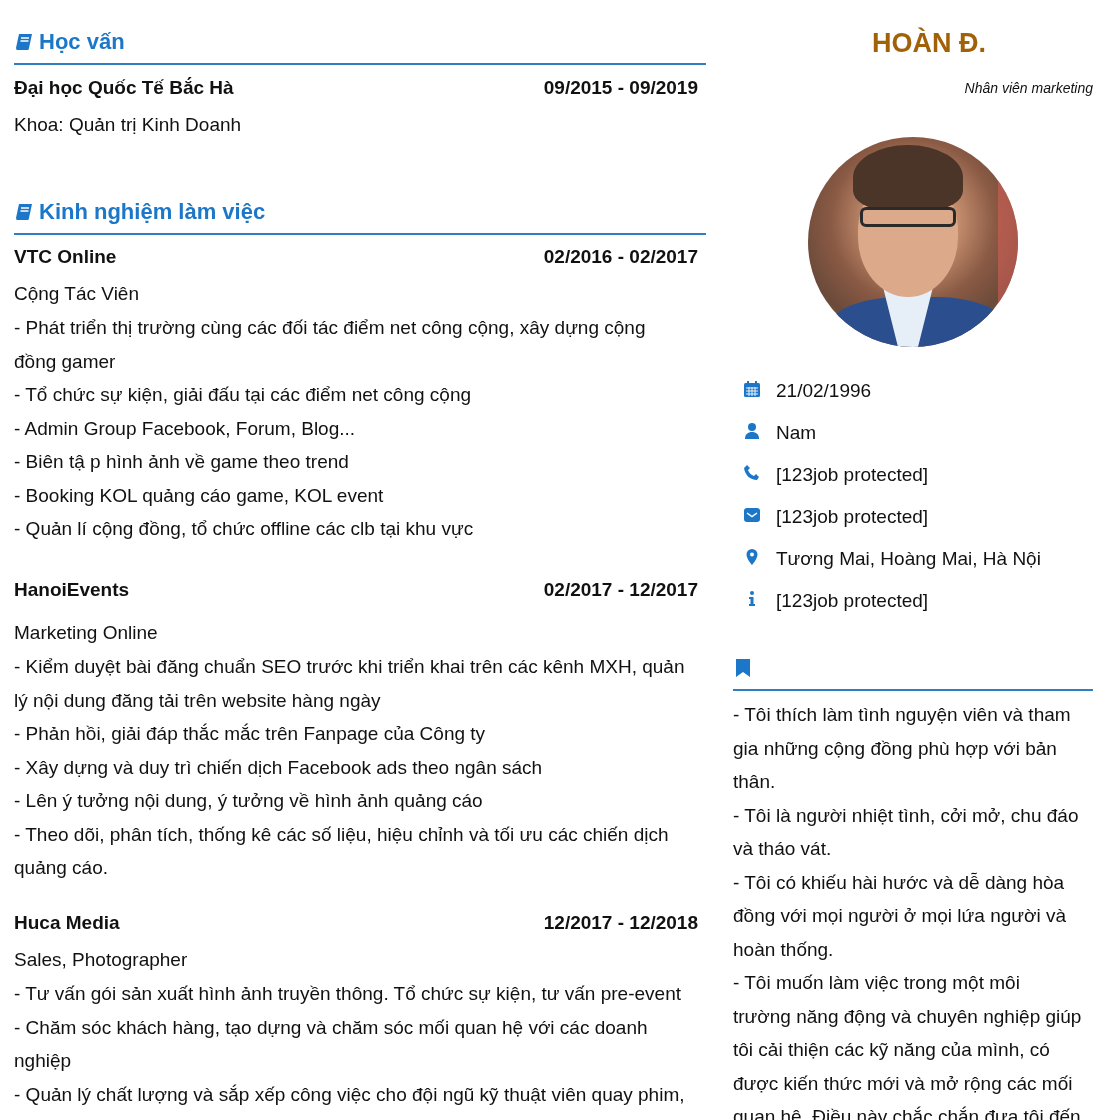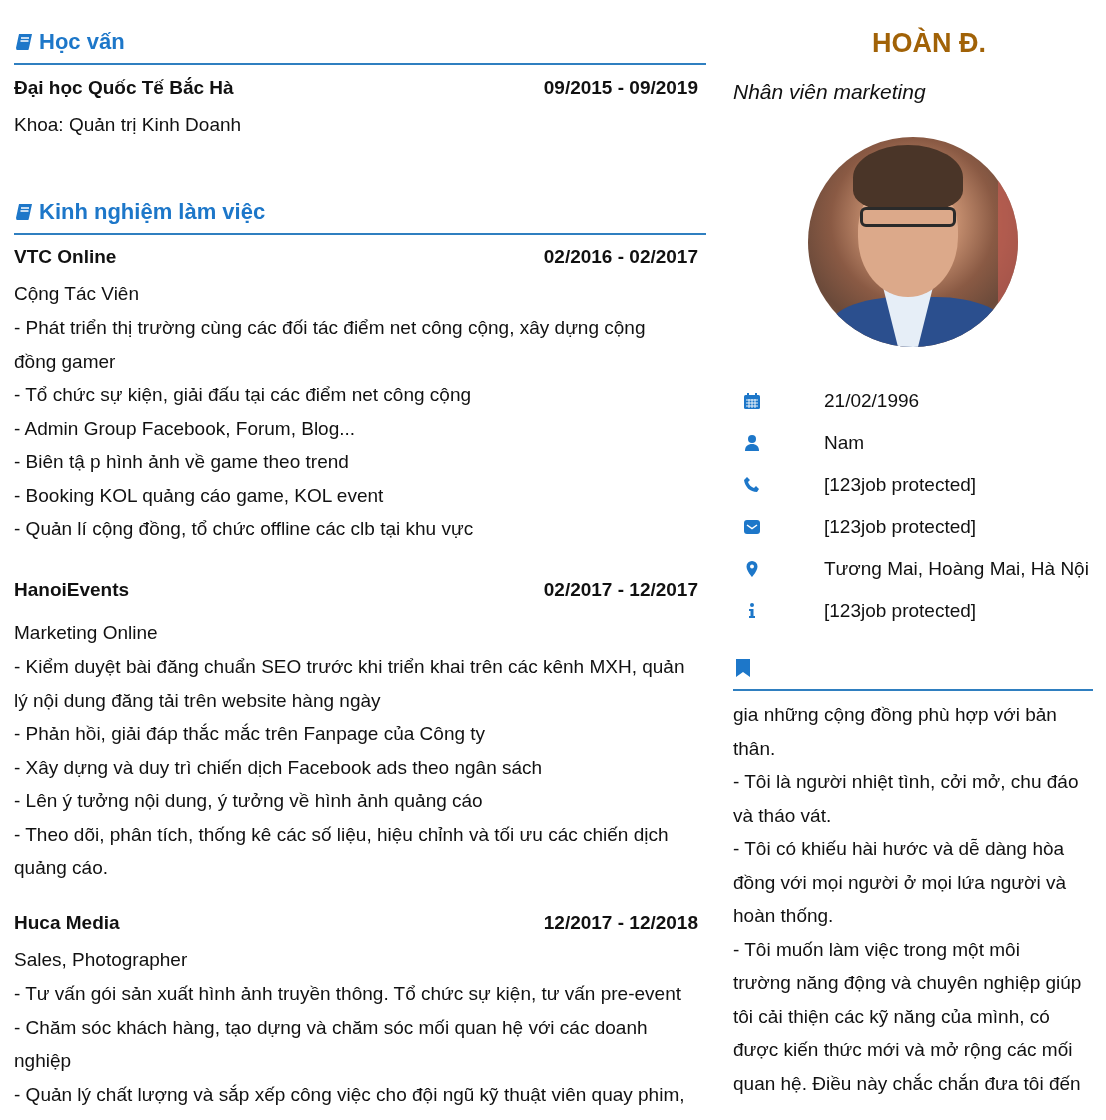--- a/index.html
+++ b/index.html
@@ -11,32 +11,32 @@
 
     .sec-title { display: flex; align-items: center; color: #1d77c9; font-weight: bold; font-size: 22px; height: 34px; }
     .sec-title .ic { width: 20px; height: 20px; margin-right: 5px; display: inline-flex; align-items: center; justify-content: center; }
     .sec-rule { height: 2px; background: #2f7fc0; margin-top: 4px; }
 
     .entry-head { display: flex; justify-content: space-between; font-weight: bold; font-size: 19px; padding-right: 8px; }
     .line { font-size: 19px; line-height: 33.5px; }
     .role { font-size: 19px; }
 
     .name { text-align: center; color: #a16207; font-weight: bold; font-size: 27px; position: absolute; top: 28px; left: 16px; width: 360px; }
-    .title { text-align: left; font-style: italic; font-size: 21px; position: absolute; top: 80px; left: 0; width: 360px; }
+    .title { text-align: right; font-style: italic; font-size: 14px; position: absolute; top: 80px; left: 0; width: 360px; }
     .avatar { position: absolute; left: 75px; top: 137px; width: 210px; height: 210px; border-radius: 50%; overflow: hidden;
       background: radial-gradient(circle at 50% 40%, #e8bfa0 0%, #c99272 25%, #8a5a44 50%, #6b4a3a 70%, #9e6d58 100%); }
     .avatar .hair { position: absolute; left: 45px; top: 8px; width: 110px; height: 65px; border-radius: 50% 50% 30% 30%; background: #4a3528; }
     .avatar .face { position: absolute; left: 50px; top: 40px; width: 100px; height: 120px; border-radius: 45% 45% 50% 50%; background: #dca98a; }
     .avatar .glasses { position: absolute; left: 52px; top: 70px; width: 96px; height: 20px; border: 3px solid #2a2a2a; border-radius: 6px; }
     .avatar .suit { position: absolute; left: 20px; top: 160px; width: 180px; height: 80px; background: #2b4f8e; border-radius: 40% 40% 0 0; }
     .avatar .shirt { position: absolute; left: 75px; top: 150px; width: 50px; height: 60px; background: #e6eef7; clip-path: polygon(0 0,100% 0,70% 100%,30% 100%); }
     .avatar .edge { position: absolute; right: 0; top: 40px; width: 20px; height: 130px; background: #d9605a; opacity: .55; }
 
     .info { position: absolute; top: 380px; left: 0; width: 360px; }
-    .info-row { display: flex; align-items: center; height: 42px; font-size: 19px; gap: 48px; }
+    .info-row { display: flex; height: 42px; font-size: 19px; }
     .info-row .ic { width: 18px; height: 18px; margin-left: 10px; margin-right: 15px; display: inline-flex; align-items: center; justify-content: center; }
 
     .about { position: absolute; top: 651px; left: 0; width: 360px; }
     .about .txt { font-size: 19px; line-height: 33.5px; margin-top: 7px; }
   </style>
 </head>
 <body>
 
 <div class="left">
 
@@ -198,20 +198,21 @@
   <section class="about">
     <div class="sec-title">
       <span class="ic" style="margin-right:8px;">
         <svg width="16" height="20" viewBox="0 0 16 20">
             <path d="M1 1h14v18l-7-5-7 5z" fill="#1d77c9"></path>
           </svg>
       </span>
     </div>
     <div class="sec-rule" style="margin-top:4px;"></div>
     <div class="txt">
+      <div>- Tôi thích làm tình nguyện viên và tham</div>
       <div>gia những cộng đồng phù hợp với bản</div>
       <div>thân.</div>
       <div>- Tôi là người nhiệt tình, cởi mở, chu đáo</div>
       <div>và tháo vát.</div>
       <div>- Tôi có khiếu hài hước và dễ dàng hòa</div>
       <div>đồng với mọi người ở mọi lứa người và</div>
       <div>hoàn thống.</div>
       <div>- Tôi muốn làm việc trong một môi</div>
       <div>trường năng động và chuyên nghiệp giúp</div>
       <div>tôi cải thiện các kỹ năng của mình, có</div>

